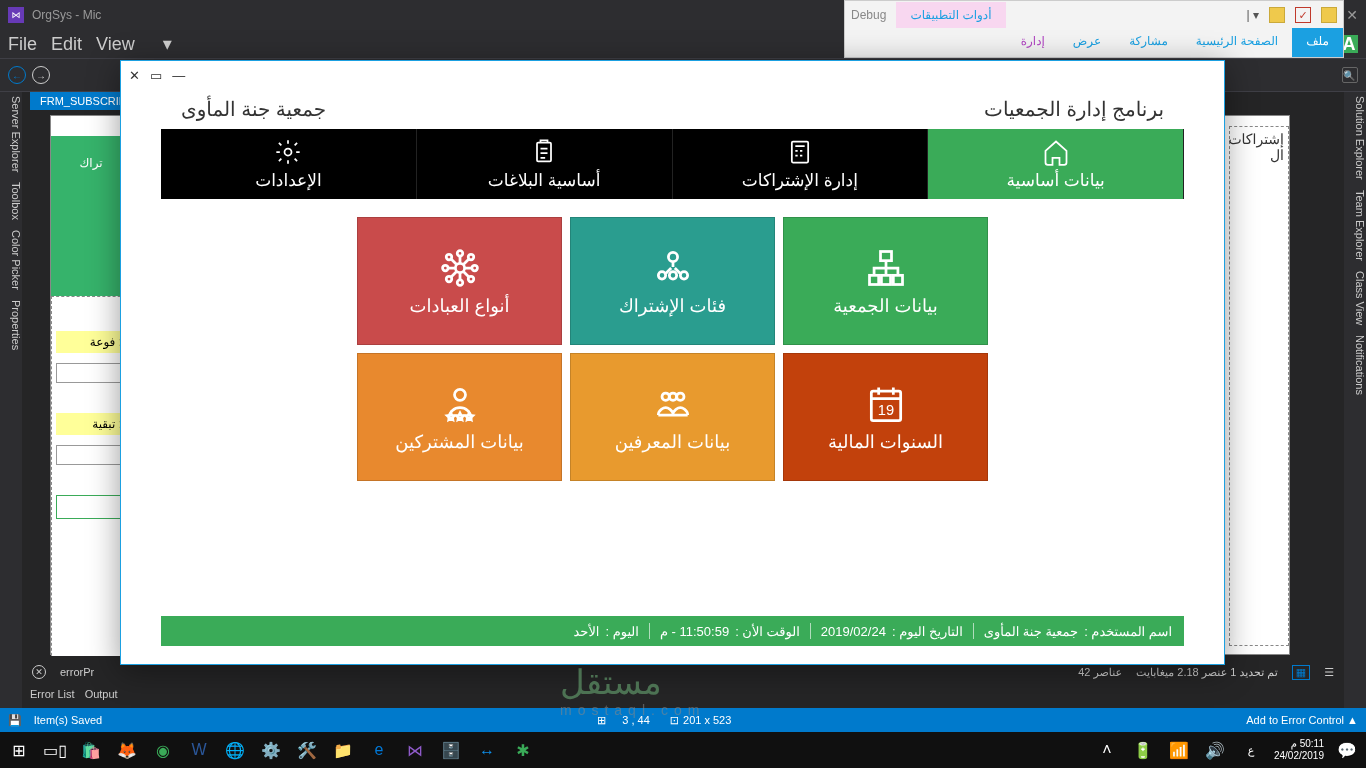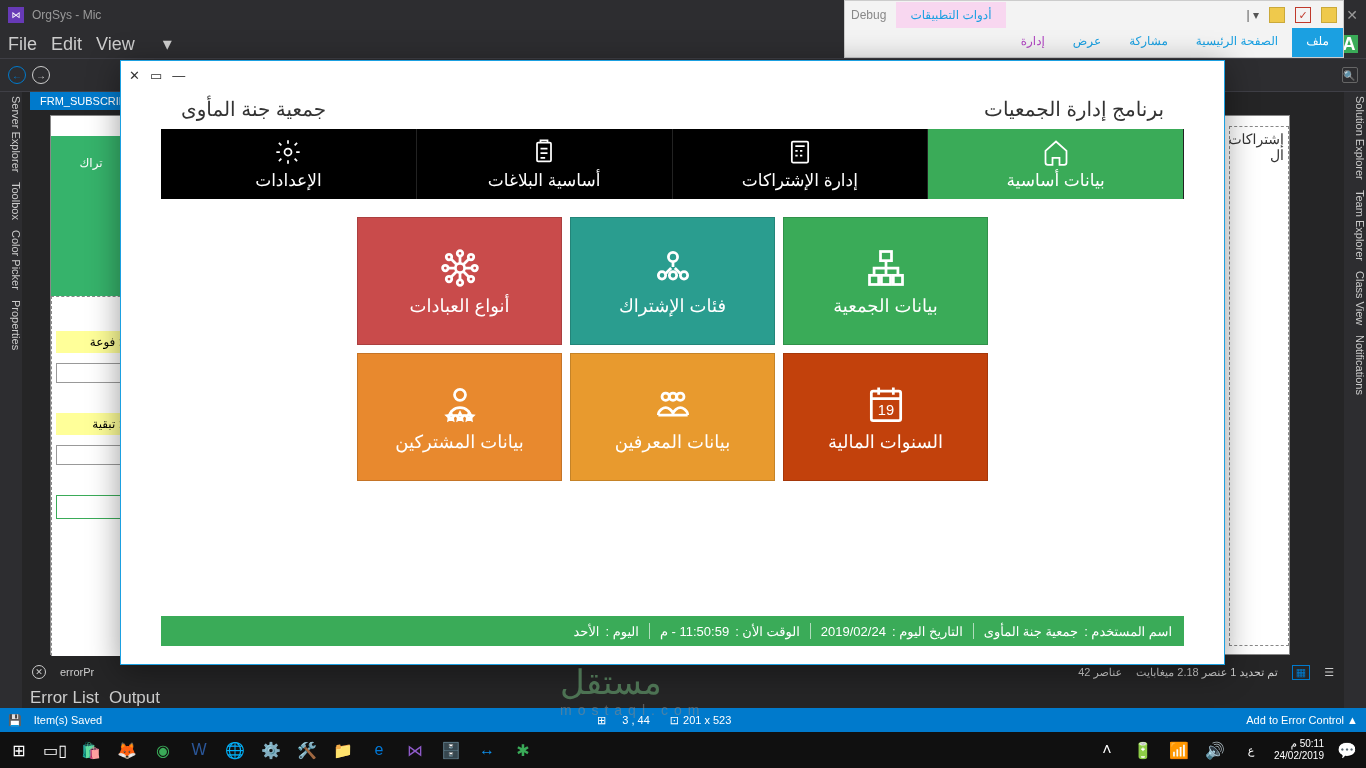--- a/index.html
+++ b/index.html
@@ -61,21 +61,21 @@
 
 .wm{position:absolute;left:560px;bottom:50px;color:#6fb37a;font-size:34px;font-weight:normal;opacity:.55;letter-spacing:2px;pointer-events:none}
 .wm small{display:block;font-size:14px;letter-spacing:6px;color:#888}
 
 
 svg{width:1em;height:1em;vertical-align:middle}
 .main-nav svg{width:28px;height:28px;stroke:#fff;fill:none;stroke-width:1.5}
 .tile svg{width:44px;height:44px;stroke:#fff;fill:none;stroke-width:1.5}
 .vs-bottom-panel{position:absolute;left:22px;right:22px;bottom:84px;height:24px;background:#252526;color:#ccc;font-size:11px;display:flex;align-items:center;padding:0 10px;gap:14px}
 .vs-bottom-panel .err-ico{width:14px;height:14px;border:1px solid #ccc;border-radius:50%;display:inline-flex;align-items:center;justify-content:center;font-size:9px}
-.vs-tabs-bottom{position:absolute;left:22px;bottom:60px;height:24px;color:#ccc;font-size:17px;display:flex;gap:10px;padding:4px 8px}
+.vs-tabs-bottom{position:absolute;left:22px;bottom:60px;height:24px;color:#ccc;font-size:11px;display:flex;gap:10px;padding:4px 8px}
 </style>
 </head>
 <body>
 
 <div class="vs-title">
   <span class="vs-logo">⋈</span>
   <span>OrgSys - Mic</span>
   <span class="spacer"></span>
   <span class="win-controls">
     <span>—</span>

